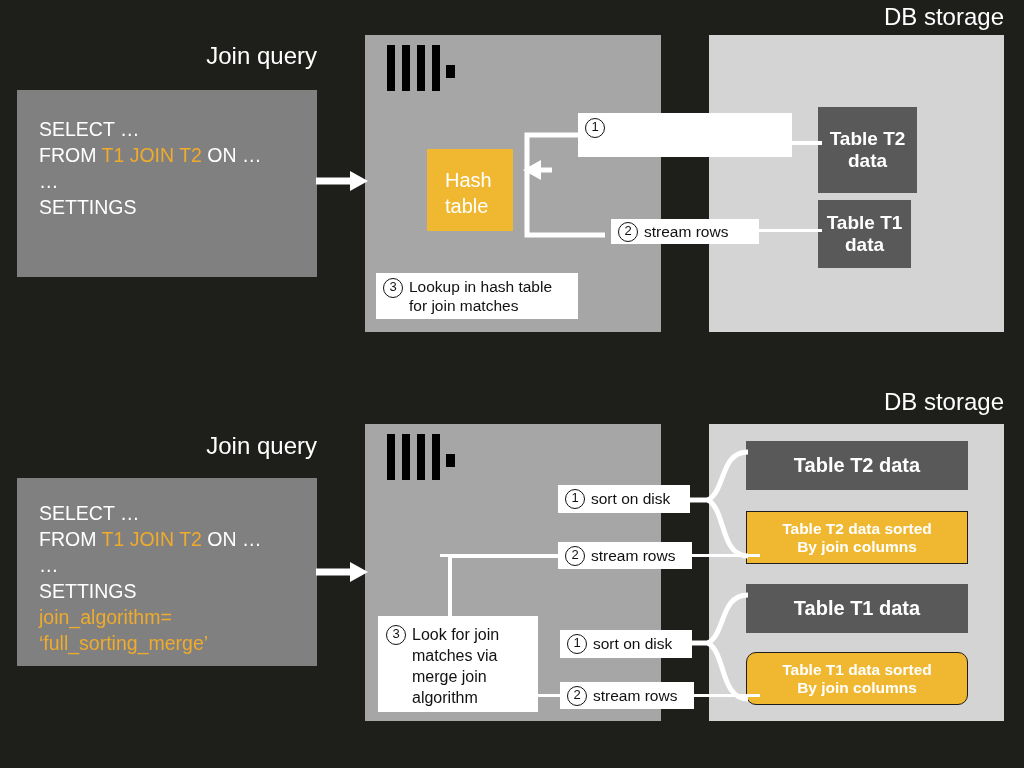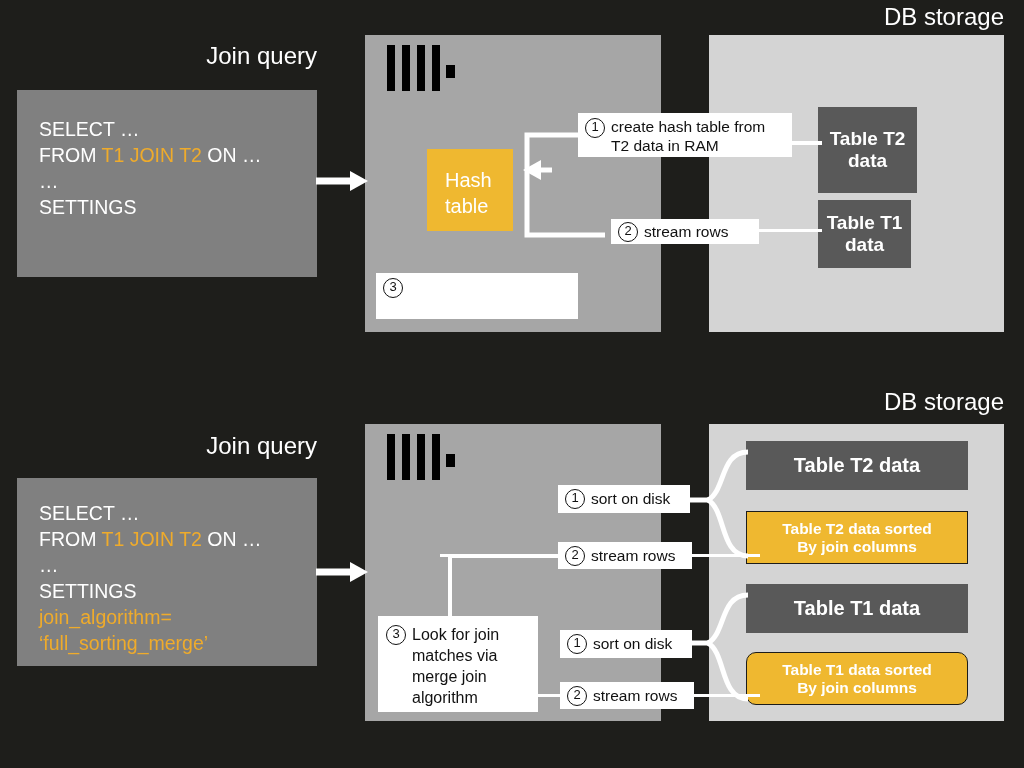--- a/index.html
+++ b/index.html
@@ -165,31 +165,31 @@
     <path d="M22,40 L47,40" stroke="#ffffff" stroke-width="5" fill="none"></path>
     <path d="M36,30 L18,40 L36,50 Z" fill="#ffffff"></path>
   </svg>
 
   <div class="abs wline" style="left:786px; top:141px; width:36px; height:4px;"></div>
 
   <div class="abs wline" style="left:752px; top:229px; width:70px; height:3px;"></div>
 
   <div class="abs callout" style="left:578px; top:113px; width:214px; height:44px;">
     <span class="step-num">1</span>
-    <span class="callout-text">create hash table from
-T2 data in RAM</span>
   </div>
 
   <div class="abs callout center" style="left:611px; top:219px; width:148px; height:25px;">
     <span class="step-num">2</span>
     <span class="callout-text">stream rows</span>
   </div>
 
   <div class="abs callout" style="left:376px; top:273px; width:202px; height:46px;">
     <span class="step-num">3</span>
+    <span class="callout-text">Lookup in hash table
+for join matches</span>
   </div>
 
   <div class="abs heading" style="left:709px; top:3px; width:295px;">DB storage</div>
 
   <div class="abs storage-box" style="left:709px; top:35px; width:295px; height:297px;"></div>
 
   <div class="abs tbl-dark" style="left:818px; top:107px; width:99px; height:86px; font-size:19px;">
     <span class="callout-text">Table T2
 data</span>
   </div>

